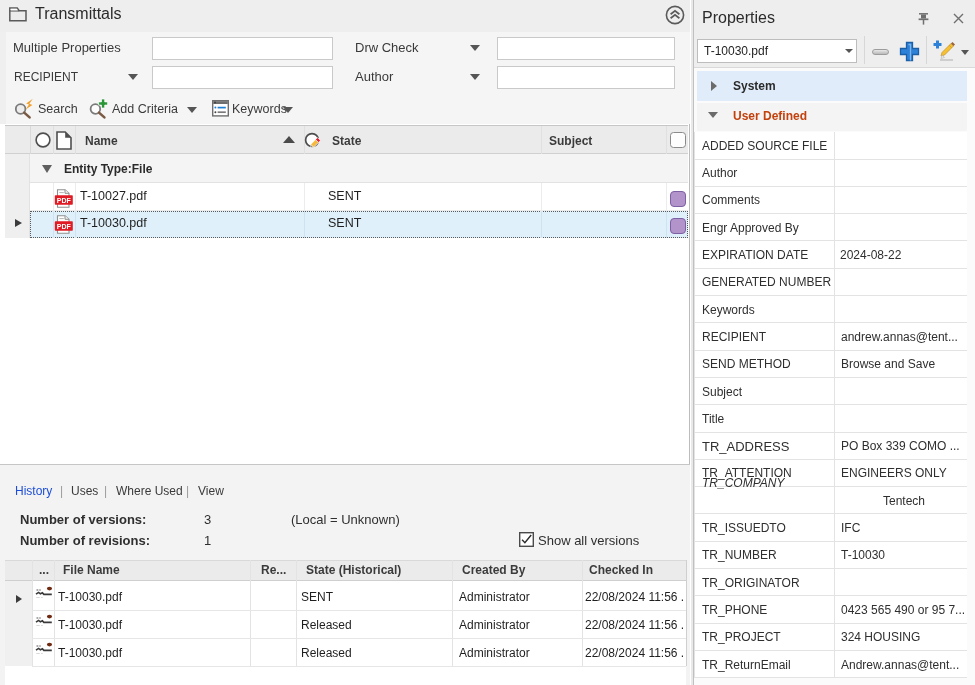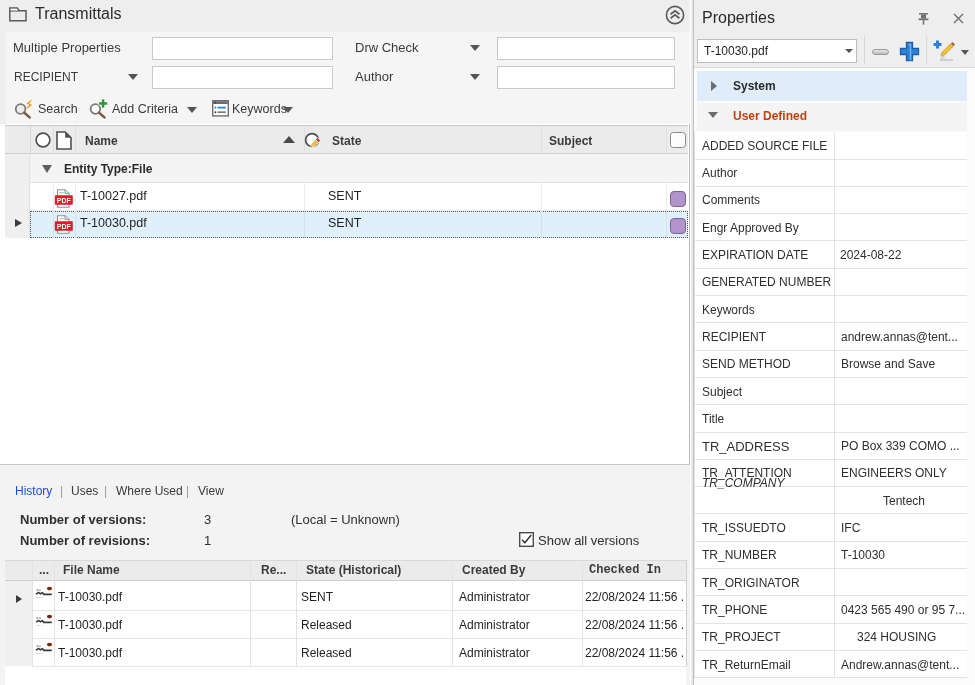--- a/index.html
+++ b/index.html
@@ -157,21 +157,21 @@
   <path d="M3.1 7.8 L5.9 10.8 L12.2 3.0" fill="none" stroke="#2b2b2b" stroke-width="1.4"></path>
 </svg>
 <div class="abs" style="left:538px;top:533px;font-size:13px;color:#2f2f2f;">Show all versions</div>
 
 <div class="abs" style="left:5px;top:560px;width:681px;height:21px;background:#ebebeb;border-top:1px solid #d9d9d9;border-bottom:1px solid #cfcfcf;"></div>
 <div class="abs t12 b" style="left:39px;top:563px;color:#3b3b3b;">...</div>
 <div class="abs t12 b" style="left:63px;top:563px;color:#3b3b3b;">File Name</div>
 <div class="abs t12 b" style="left:261px;top:563px;color:#3b3b3b;">Re...</div>
 <div class="abs t12 b" style="left:306px;top:563px;color:#3b3b3b;">State (Historical)</div>
 <div class="abs t12 b" style="left:462px;top:563px;color:#3b3b3b;">Created By</div>
-<div class="abs t12 b" style="left:589px;top:563px;color:#3b3b3b;font-family:Liberation Mono, monospace;">Checked In</div>
+<div class="abs t12 b" style="left:589px;top:563px;color:#3b3b3b;">Checked In</div>
 
 <div class="abs" style="left:32px;top:581px;width:654px;height:85px;background:#ffffff;"></div>
 <div class="abs" style="left:5px;top:581px;width:27px;height:85px;background:#f0f0f0;"></div>
 <div class="abs" style="left:5px;top:666px;width:681px;height:19px;background:#ffffff;"></div>
 
 <div class="abs csep" style="left:32px;top:560px;width:1px;height:106px;background:#e3e3e3;"></div>
 <div class="abs csep" style="left:54px;top:560px;width:1px;height:106px;background:#e3e3e3;"></div>
 <div class="abs csep" style="left:250px;top:560px;width:1px;height:106px;background:#e3e3e3;"></div>
 <div class="abs csep" style="left:296px;top:560px;width:1px;height:106px;background:#e3e3e3;"></div>
 <div class="abs csep" style="left:452px;top:560px;width:1px;height:106px;background:#e3e3e3;"></div>
@@ -302,20 +302,20 @@
 <div class="abs" style="left:694px;top:568.0px;width:273px;height:1px;background:#e3e3e3;"></div>
 <div class="abs" style="left:702px;top:548.4px;font-size:12px;color:#2f2f2f;white-space:nowrap;">TR_NUMBER</div>
 <div class="abs" style="left:841px;top:548.4px;font-size:12px;color:#2f2f2f;white-space:nowrap;">T-10030</div>
 <div class="abs" style="left:694px;top:595.3px;width:273px;height:1px;background:#e3e3e3;"></div>
 <div class="abs" style="left:702px;top:575.6px;font-size:12px;color:#2f2f2f;white-space:nowrap;">TR_ORIGINATOR</div>
 <div class="abs" style="left:694px;top:622.6px;width:273px;height:1px;background:#e3e3e3;"></div>
 <div class="abs" style="left:702px;top:602.9px;font-size:12px;color:#2f2f2f;white-space:nowrap;">TR_PHONE</div>
 <div class="abs" style="left:841px;top:602.9px;font-size:12px;color:#2f2f2f;white-space:nowrap;">0423 565 490 or 95 7...</div>
 <div class="abs" style="left:694px;top:649.9px;width:273px;height:1px;background:#e3e3e3;"></div>
 <div class="abs" style="left:702px;top:630.2px;font-size:12px;color:#2f2f2f;white-space:nowrap;">TR_PROJECT</div>
-<div class="abs" style="left:841px;top:630.2px;font-size:12px;color:#2f2f2f;white-space:nowrap;margin-left:16px;">324 HOUSING</div>
+<div class="abs" style="left:841px;top:630.2px;font-size:12px;color:#2f2f2f;white-space:nowrap;">324 HOUSING</div>
 <div class="abs" style="left:694px;top:677.2px;width:273px;height:1px;background:#e3e3e3;"></div>
 <div class="abs" style="left:702px;top:657.6px;font-size:12px;color:#2f2f2f;white-space:nowrap;">TR_ReturnEmail</div>
 <div class="abs" style="left:841px;top:657.6px;font-size:12px;color:#2f2f2f;white-space:nowrap;">Andrew.annas@tent...</div>
 <div class="abs" style="left:834px;top:132.2px;width:1px;height:546.0px;background:#e3e3e3;"></div>
 <div class="abs" style="left:694px;top:132.2px;width:1px;height:546.0px;background:#e3e3e3;"></div>
 
 </div>
 
 </body></html>

